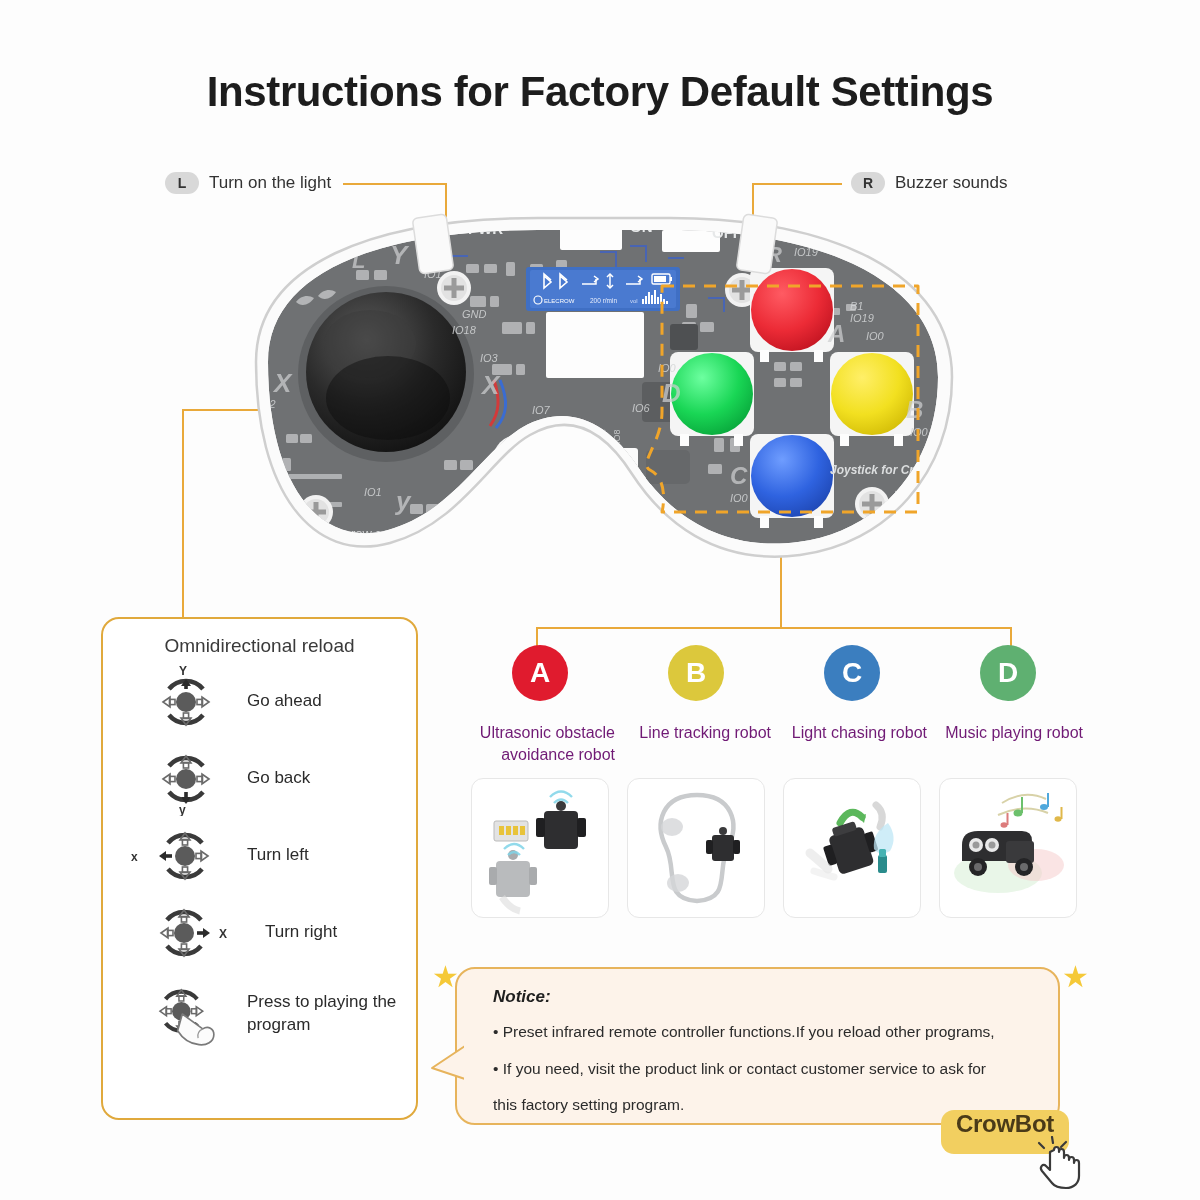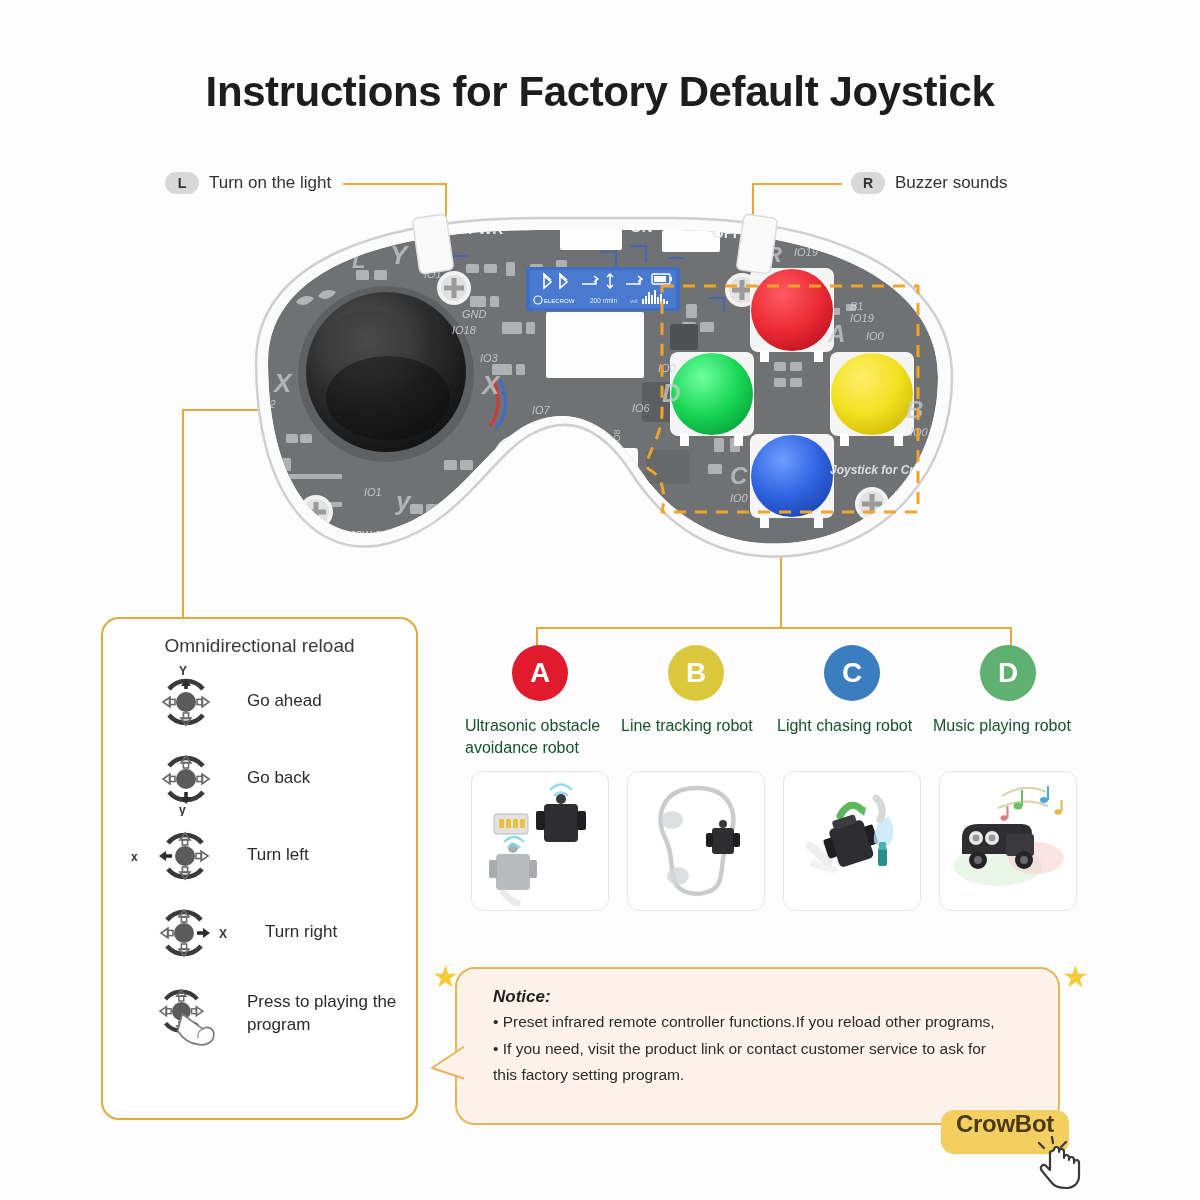--- a/index.html
+++ b/index.html
@@ -62,55 +62,55 @@
   
   .abcd { position: absolute; left: 462px; top: 645px; width: 625px; }
   .abcd-grid { display: flex; }
   .abcd-col { width: 156px; display: flex; flex-direction: column; align-items: center; }
   .abcd-circle {
     width: 56px; height: 56px; border-radius: 50%;
     display: flex; align-items: center; justify-content: center;
     color: #fff; font-size: 28px; font-weight: bold;
   }
   .abcd-caption {
-    margin-top: 14px; text-align: left; font-size: 16px;
-    line-height: 1.35; color: #14532d; width: 150px;
+    margin-top: 21px; text-align: right; font-size: 16px;
+    line-height: 1.35; color: #701a75; width: 150px;
   }
   .thumb-row { display: flex; margin-top: 13px; }
   .thumb-col { width: 156px; display: flex; justify-content: center; }
   .thumb {
     width: 138px; height: 140px; border: 1px solid #e7e7e7; border-radius: 12px;
     background: #fff; position: relative; overflow: hidden;
   }
 
   
   .notice {
     position: absolute; left: 455px; top: 967px; width: 605px; height: 158px;
     background: #fdf3ea; border: 2px solid #e7b45c; border-radius: 20px;
   }
   .notice-inner { padding: 18px 26px 0 36px; }
   .notice-title { font-size: 17px; font-weight: bold; font-style: italic; color: #1f1f1f; }
-  .notice-line { font-size: 15.5px; color: #2b2b2b; line-height: 1.52; margin-top: 3px; }
+  .notice-line { font-size: 15.5px; color: #2b2b2b; line-height: 1.52; margin-top: 13px; }
   .star { position: absolute; color: #f5c938; font-size: 30px; line-height: 1; }
 
   
   .crowbot {
     position: absolute; left: 941px; top: 1110px;
     width: 128px; height: 44px; border-radius: 13px;
     background: #f2cf60; display: flex; align-items: flex-start; justify-content: center;
     font-size: 24px; font-weight: bold; color: #4a3a18; letter-spacing: -0.3px;
   }
   .cursor-hand { position: absolute; left: 1036px; top: 1136px; }
 </style>
 </head>
 <body>
 
 <div class="page">
 
-  <div class="title">Instructions for Factory Default Joystick</div>
+  <div class="title">Instructions for Factory Default Settings</div>
 
   <div class="badge-row" style="left:165px; top:172px;">
     <div class="badge">L</div>
     <div class="badge-text">Turn on the light</div>
   </div>
   <div class="ln ln-h" style="left:343px; top:183px; width:104px;"></div>
   <div class="ln ln-v" style="left:445px; top:183px; height:47px;"></div>
   <div class="dot" style="left:440px; top:224px;"></div>
 
   <div class="badge-row" style="left:851px; top:172px;">

